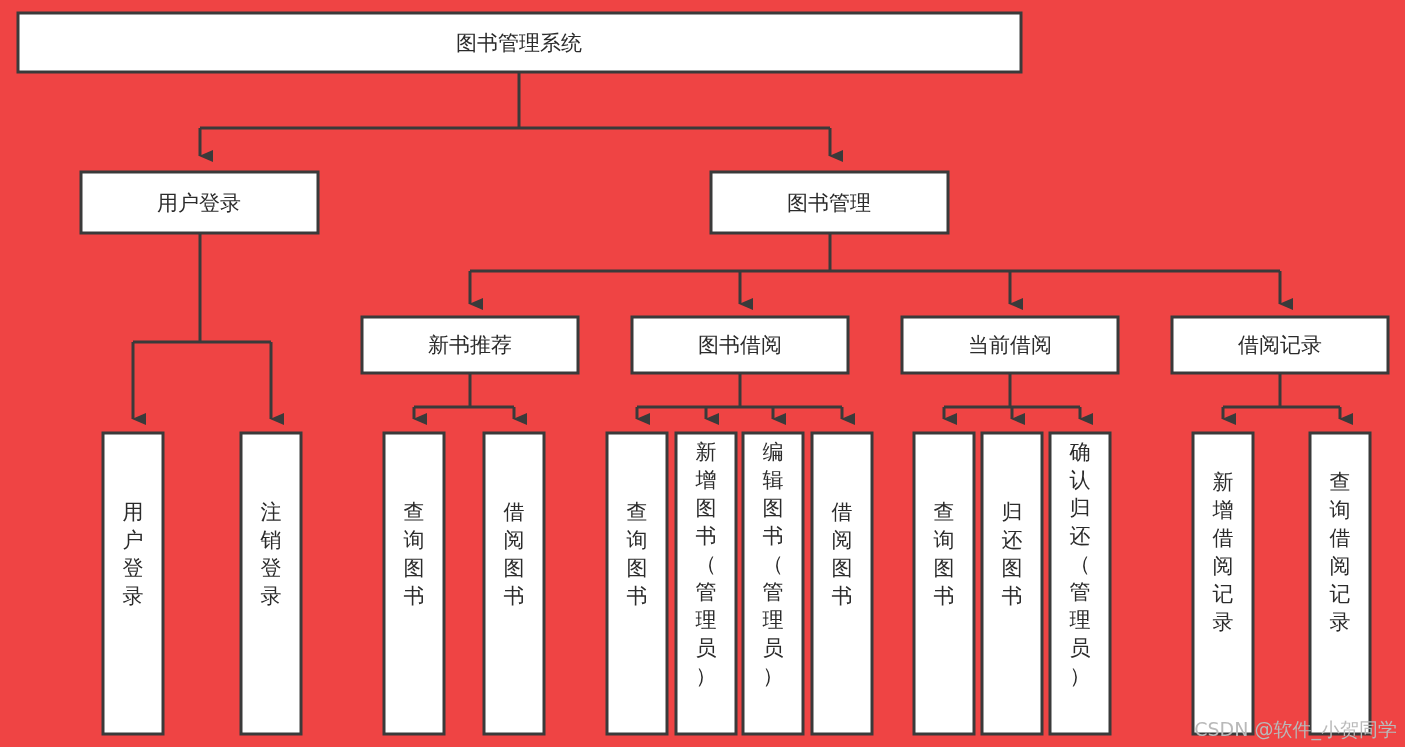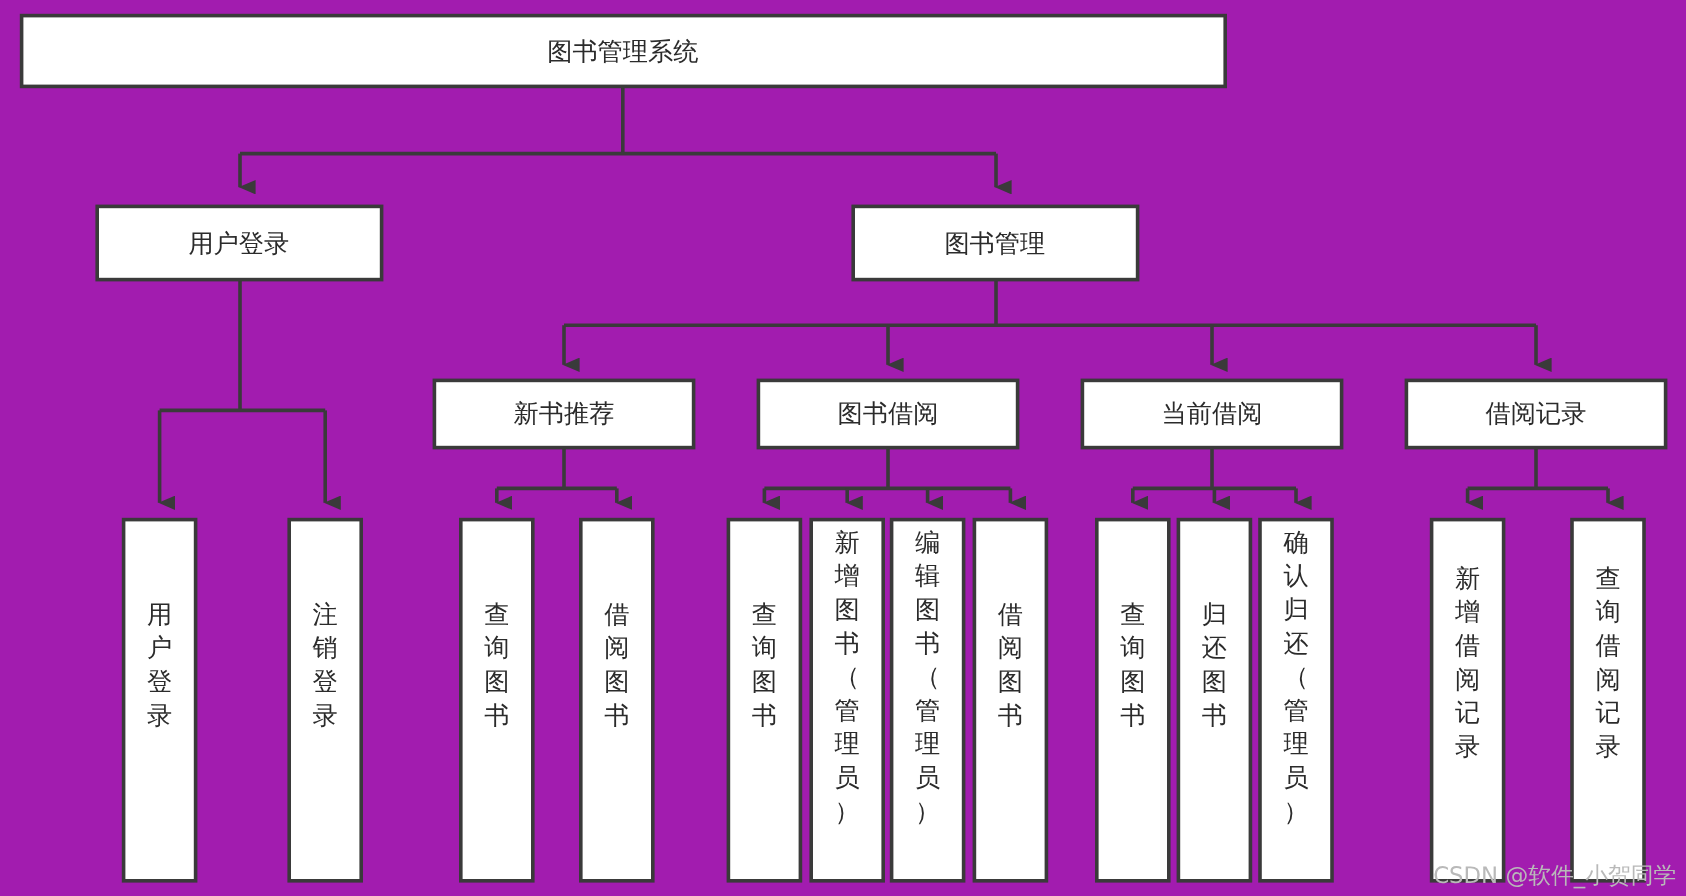--- a/index.html
+++ b/index.html
@@ -12,21 +12,21 @@
     width: 1405px;
     height: 747px;
     font-family: "DejaVu Sans", "Liberation Sans", sans-serif;
     overflow: hidden;
     position: relative;
   }
   #diagram-root {
     position: relative;
     width: 1405px;
     height: 747px;
-    background: #a21caf;
+    background: #ef4444;
   }
   svg.flowchart {
     display: block;
     width: 1405px;
     height: 747px;
   }
   .node-box {
     fill: #ffffff;
     stroke: #3a3a3a;
     stroke-width: 3;

